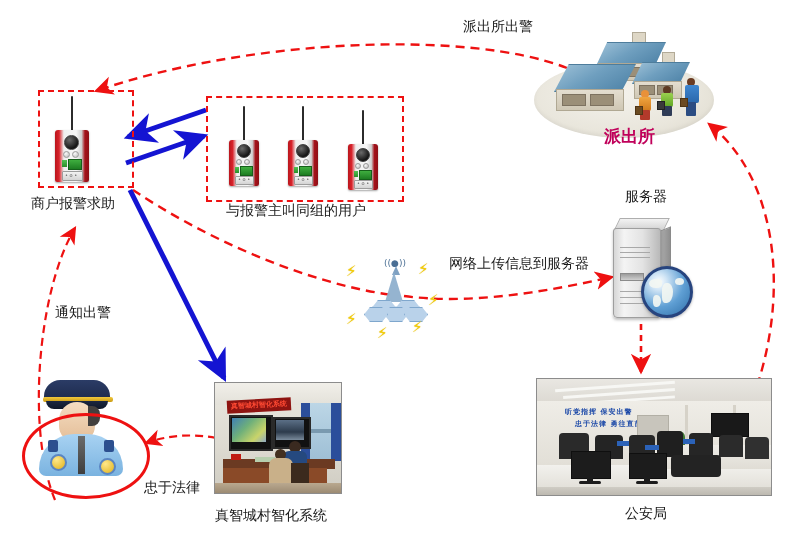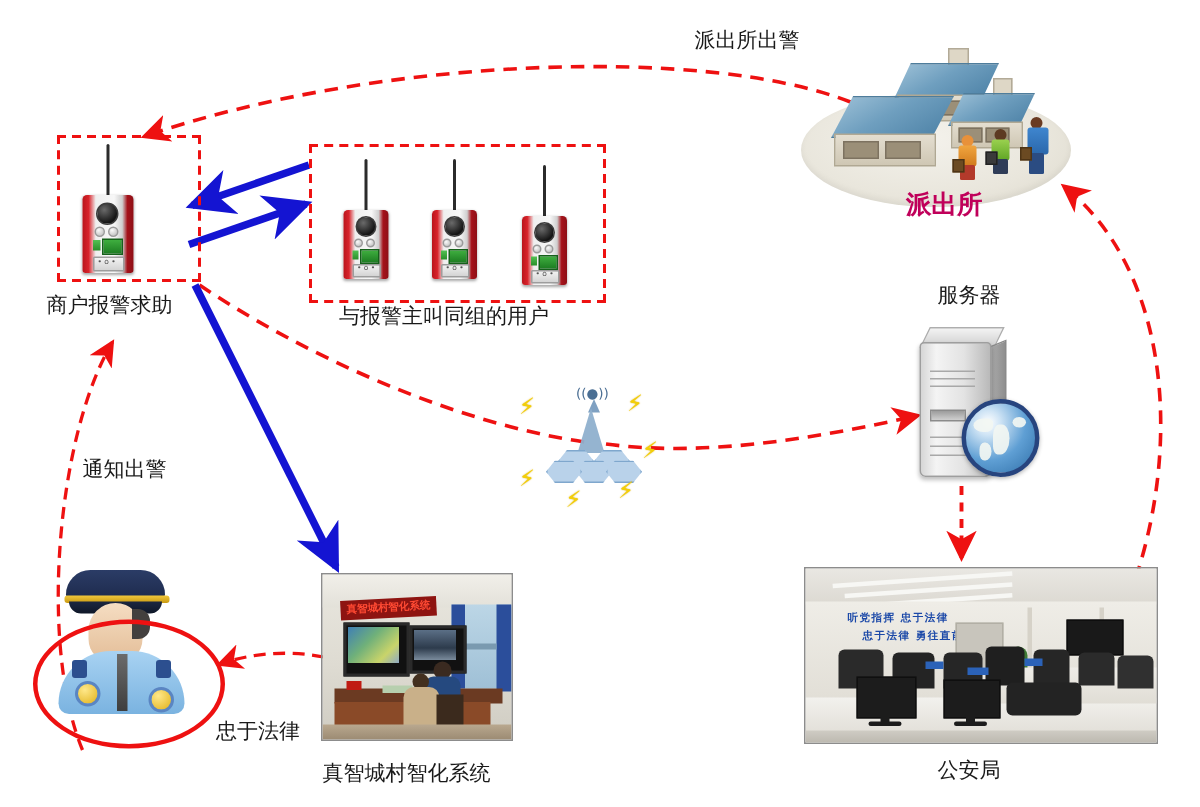--- a/index.html
+++ b/index.html
@@ -449,20 +449,21 @@
   <div class="bolt" style="left:428px;top:293px;">
       <span>⚡</span>
     </div>
   <div class="bolt" style="left:412px;top:320px;">
       <span>⚡</span>
     </div>
   <div class="bolt" style="left:377px;top:326px;">
       <span>⚡</span>
     </div>
 
+  <div class="lbl" style="left:449px;top:255px;">网络上传信息到服务器</div>
 
   <div class="lbl" style="left:55px;top:304px;">通知出警</div>
 
   <div id="officer">
     <div class="of-cap"></div>
     <div class="of-capband"></div>
     <div class="of-visor"></div>
     <div class="of-head"></div>
     <div class="of-hair"></div>
     <div class="of-body"></div>
@@ -514,21 +515,21 @@
 
     <div class="ph" style="left:0;top:0;width:234px;height:24px;background:linear-gradient(180deg,#e9e7e2,#dcd9d2);"></div>
     <div class="ph" style="left:18px;top:6px;width:120px;height:3px;background:#f7f7f4;transform:rotate(-4deg);"></div>
     <div class="ph" style="left:26px;top:13px;width:112px;height:3px;background:#f7f7f4;transform:rotate(-4deg);"></div>
     <div class="ph" style="left:34px;top:20px;width:104px;height:3px;background:#f7f7f4;transform:rotate(-4deg);"></div>
 
     <div class="ph" style="left:0;top:22px;width:234px;height:64px;background:linear-gradient(180deg,#efede7,#e2dfd7);"></div>
     <div class="ph" style="left:148px;top:26px;width:3px;height:60px;background:#d6d2c8;"></div>
     <div class="ph" style="left:196px;top:26px;width:3px;height:60px;background:#d6d2c8;"></div>
 
-    <div class="ph" style="left:28px;top:28px;width:110px;color:#1c49a8;font-size:7px;font-weight:bold;letter-spacing:1px;">听党指挥  忠于法律</div>
+    <div class="ph" style="left:28px;top:28px;width:110px;color:#1c49a8;font-size:7px;font-weight:bold;letter-spacing:1px;">听党指挥  保安出警</div>
     <div class="ph" style="left:38px;top:40px;width:110px;color:#1c49a8;font-size:7px;font-weight:bold;letter-spacing:1px;">忠于法律  勇往直前</div>
 
     <div class="ph" style="left:174px;top:34px;width:36px;height:22px;background:#191919;border:1px solid #0d0d0d;"></div>
 
     <div class="ph" style="left:136px;top:52px;width:12px;height:16px;background:#3f7a34;border-radius:6px 6px 2px 2px;"></div>
 
     <div class="ph" style="left:100px;top:36px;width:30px;height:30px;background:#c8c5bc;border:1px solid #b2afa5;"></div>
 
     <div class="ph" style="left:0;top:86px;width:234px;height:30px;background:linear-gradient(180deg,#f2f1ed,#dedbd3);"></div>
     <div class="ph" style="left:108px;top:66px;width:126px;height:24px;background:linear-gradient(180deg,#eeece7,#e0ddd5);"></div>

